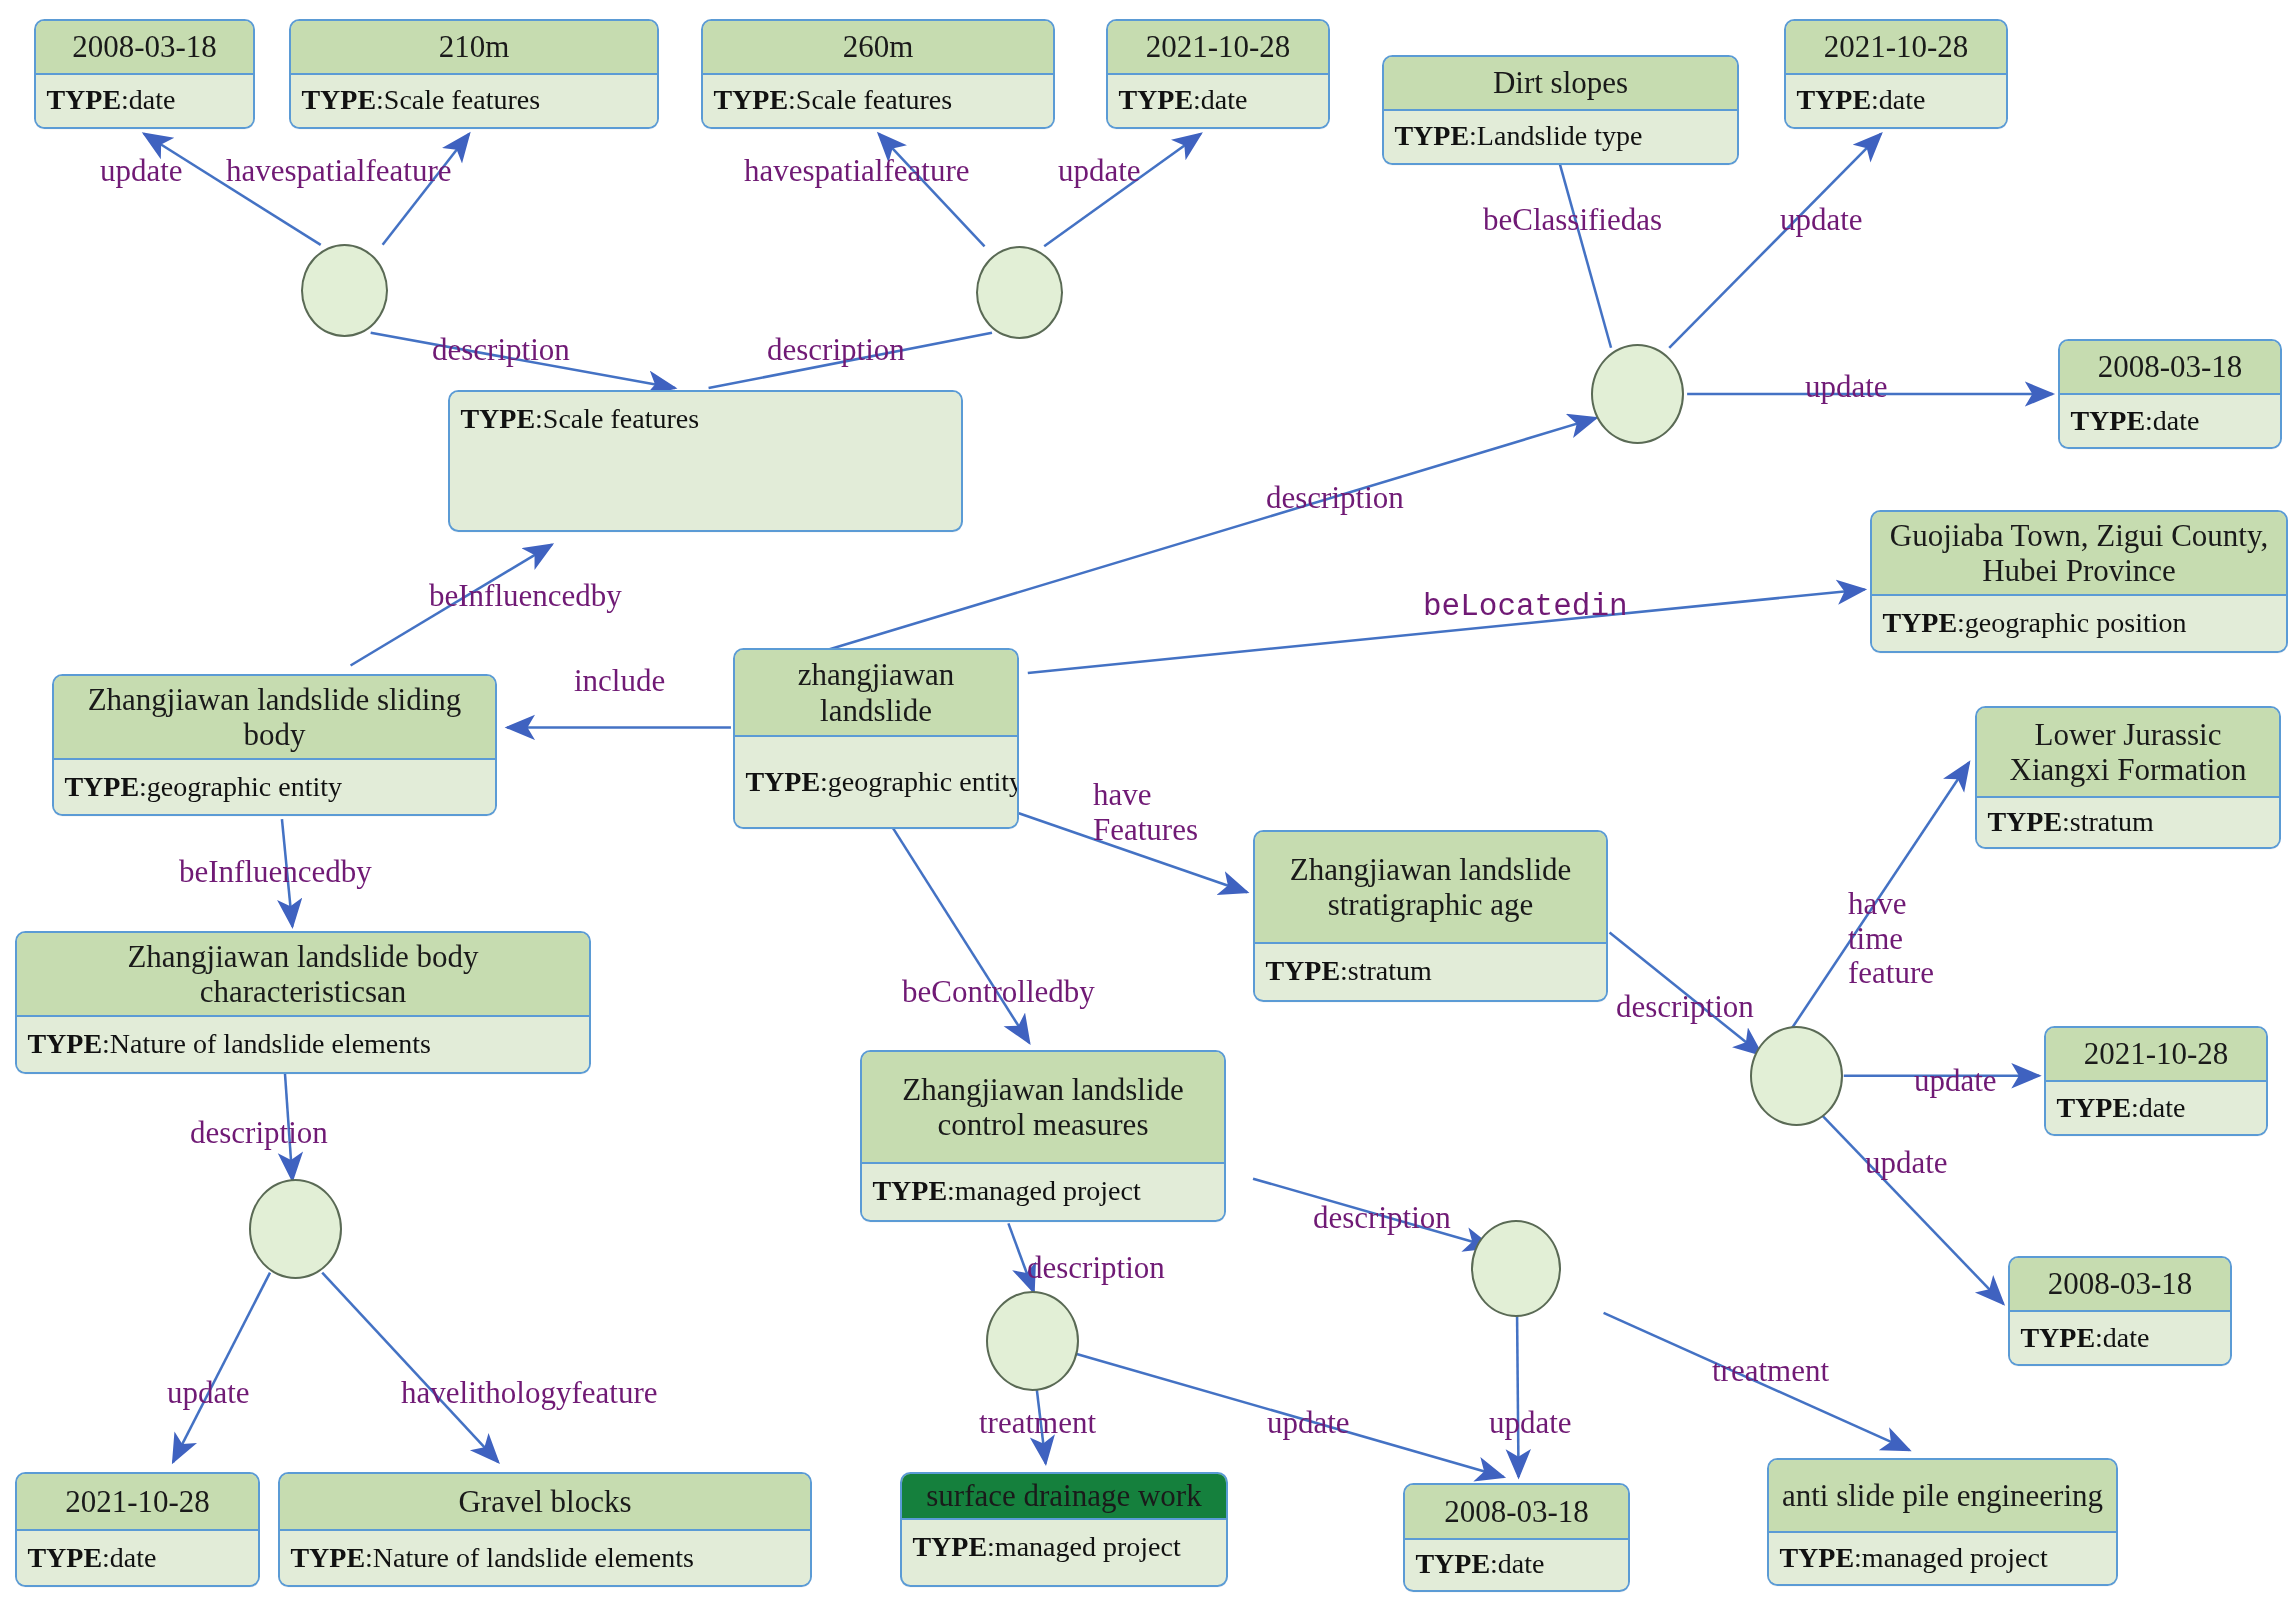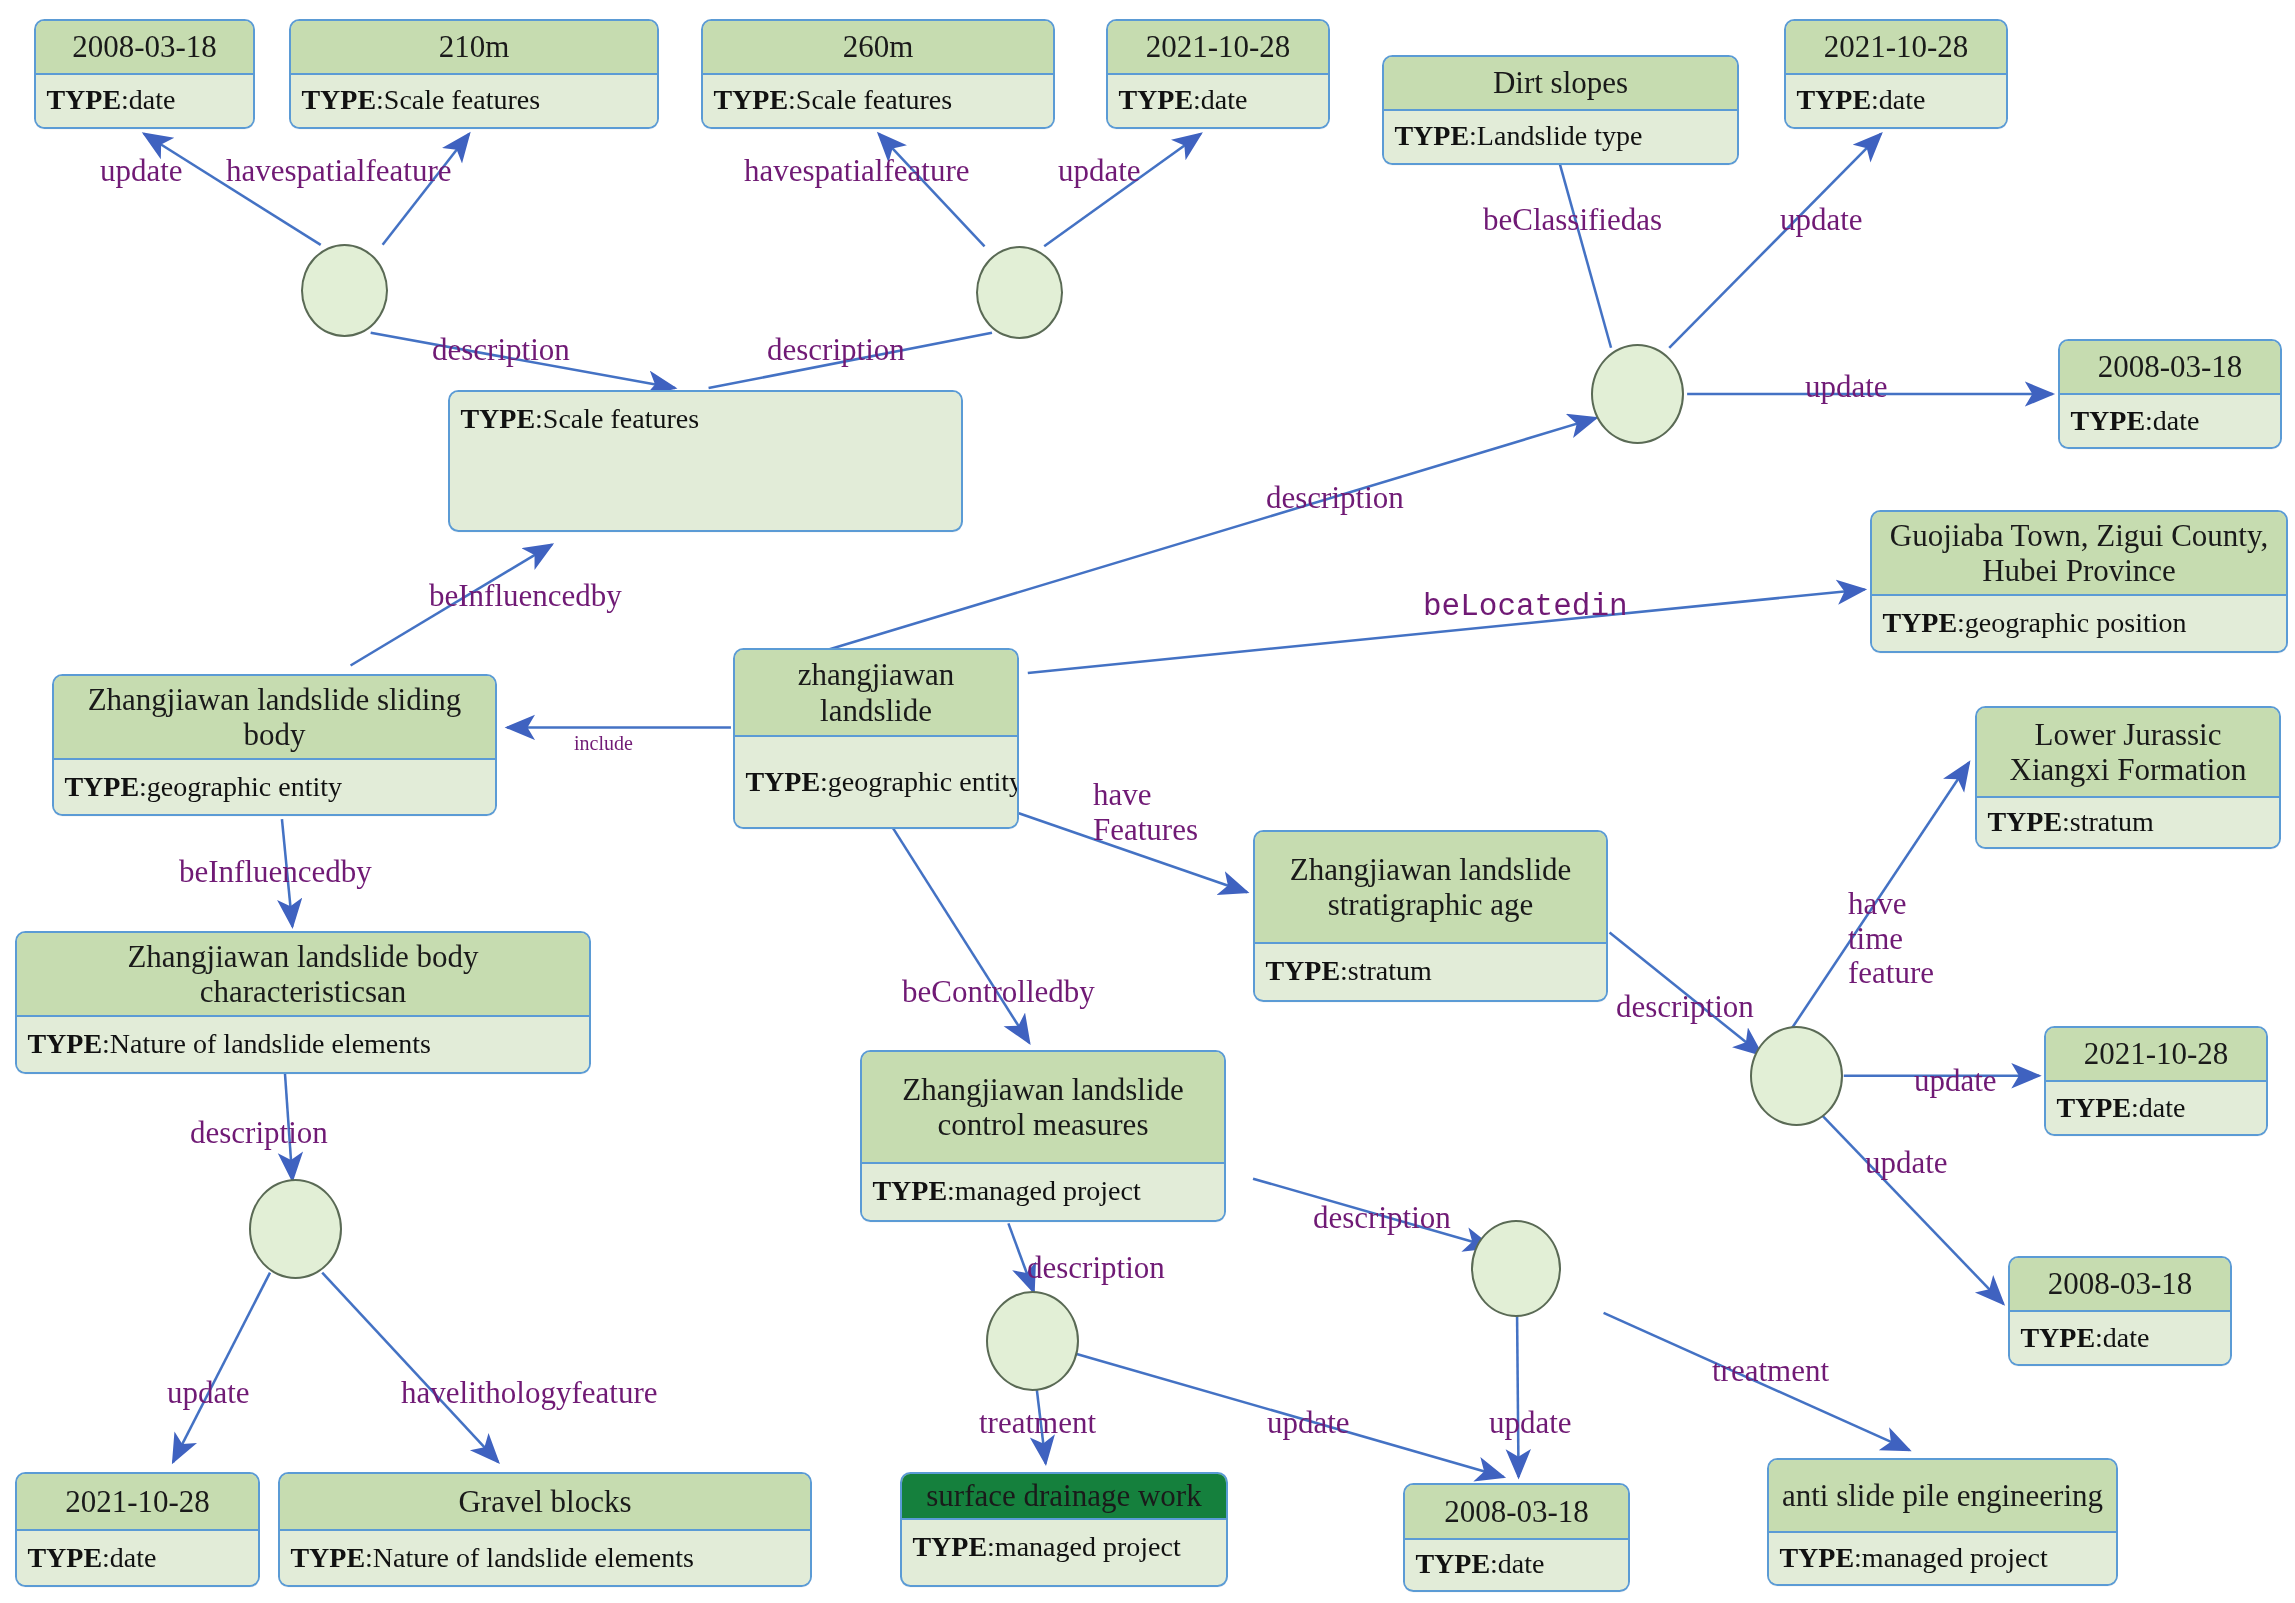--- a/index.html
+++ b/index.html
@@ -293,21 +293,21 @@
       <div class="elabel" style="font-size: 31px; left: 744px; top: 154px;">havespatialfeature</div>
       <div class="elabel" style="font-size: 31px; left: 1058px; top: 154px;">update</div>
       <div class="elabel" style="font-size: 31px; left: 1483px; top: 203px;">beClassifiedas</div>
       <div class="elabel" style="font-size: 31px; left: 1780px; top: 203px;">update</div>
       <div class="elabel" style="font-size: 31px; left: 432px; top: 333px;">description</div>
       <div class="elabel" style="font-size: 31px; left: 767px; top: 333px;">description</div>
       <div class="elabel" style="font-size: 31px; left: 1805px; top: 370px;">update</div>
       <div class="elabel" style="font-size: 31px; left: 1266px; top: 481px;">description</div>
       <div class="elabel" style="font-size: 31px; left: 1423px; top: 590px; font-family: Liberation Mono, monospace;">beLocatedin</div>
       <div class="elabel" style="font-size: 31px; left: 429px; top: 579px;">beInfluencedby</div>
-      <div class="elabel" style="font-size: 20px; left: 574px; top: 732px;">include</div>
+      <div class="elabel" style="font-size: 31px; left: 574px; top: 664px;">include</div>
       <div class="elabel" style="font-size: 31px; left: 179px; top: 855px;">beInfluencedby</div>
       <div class="elabel" style="font-size: 31px; left: 1093px; top: 778px;">have
 Features</div>
       <div class="elabel" style="font-size: 31px; left: 902px; top: 975px;">beControlledby</div>
       <div class="elabel" style="font-size: 31px; left: 1616px; top: 990px;">description</div>
       <div class="elabel" style="font-size: 31px; left: 1848px; top: 887px;">have
 time
 feature</div>
       <div class="elabel" style="font-size: 31px; left: 1914px; top: 1064px;">update</div>
       <div class="elabel" style="font-size: 31px; left: 1865px; top: 1146px;">update</div>

